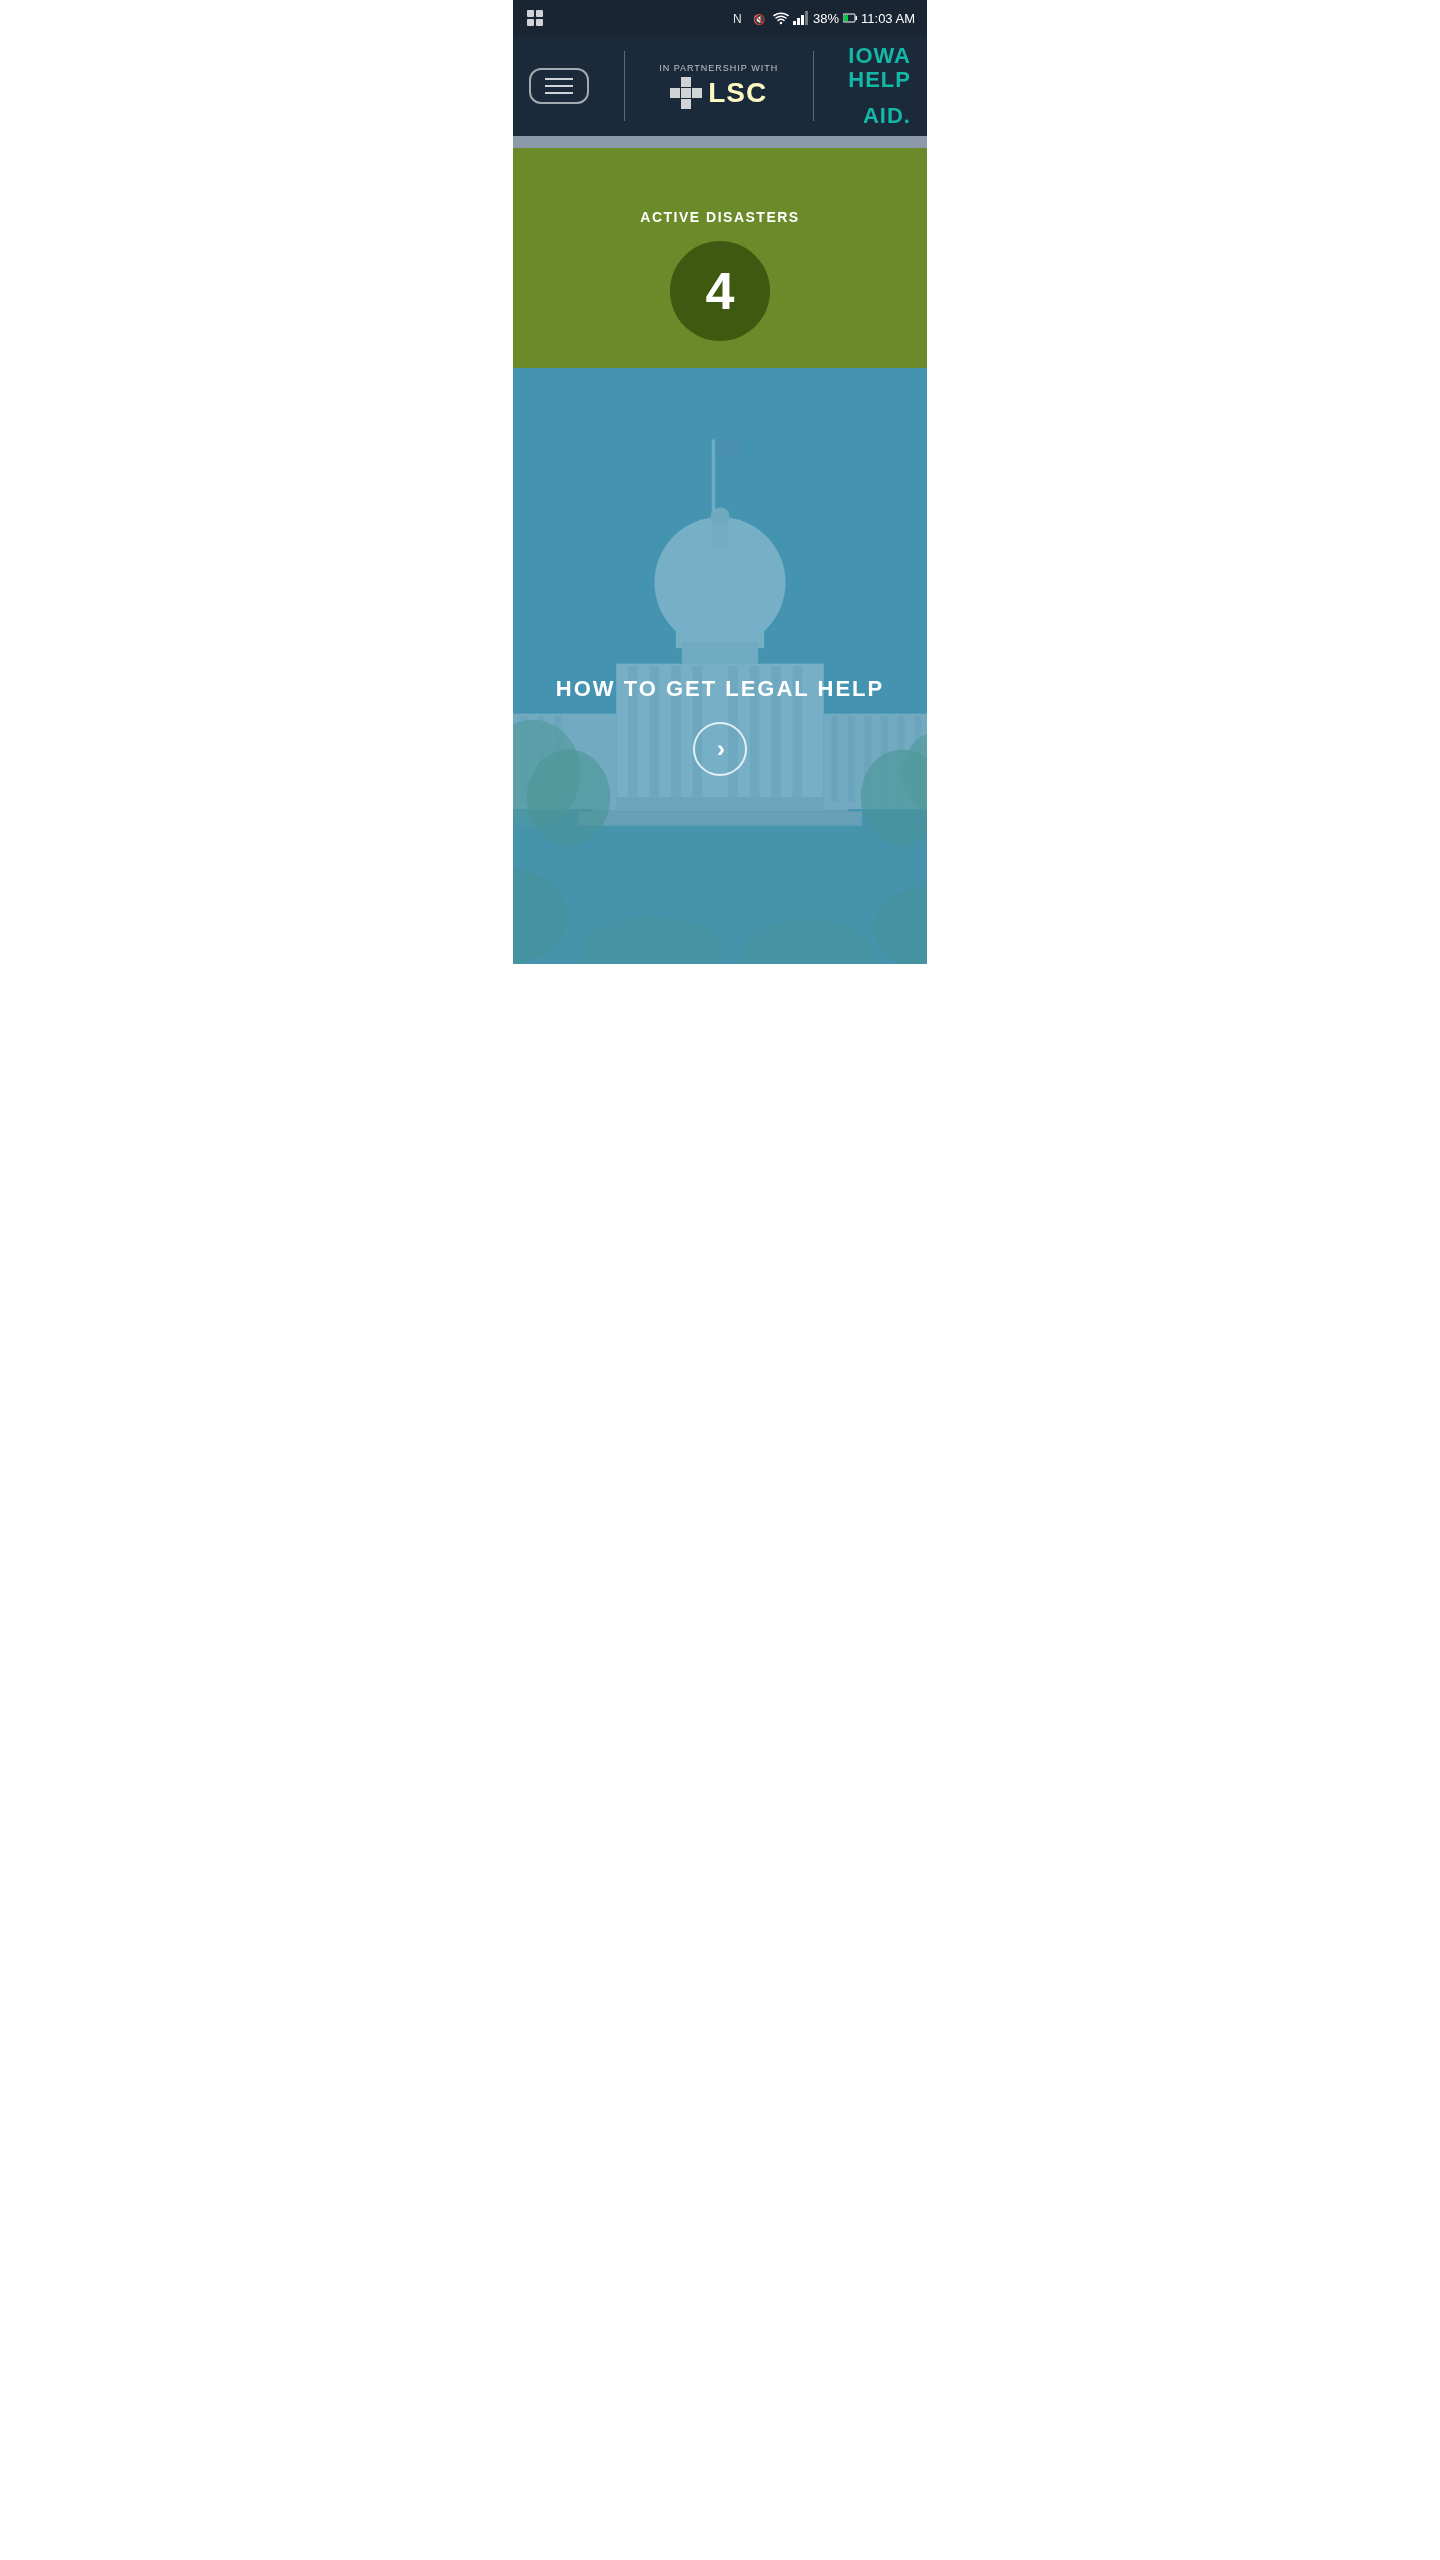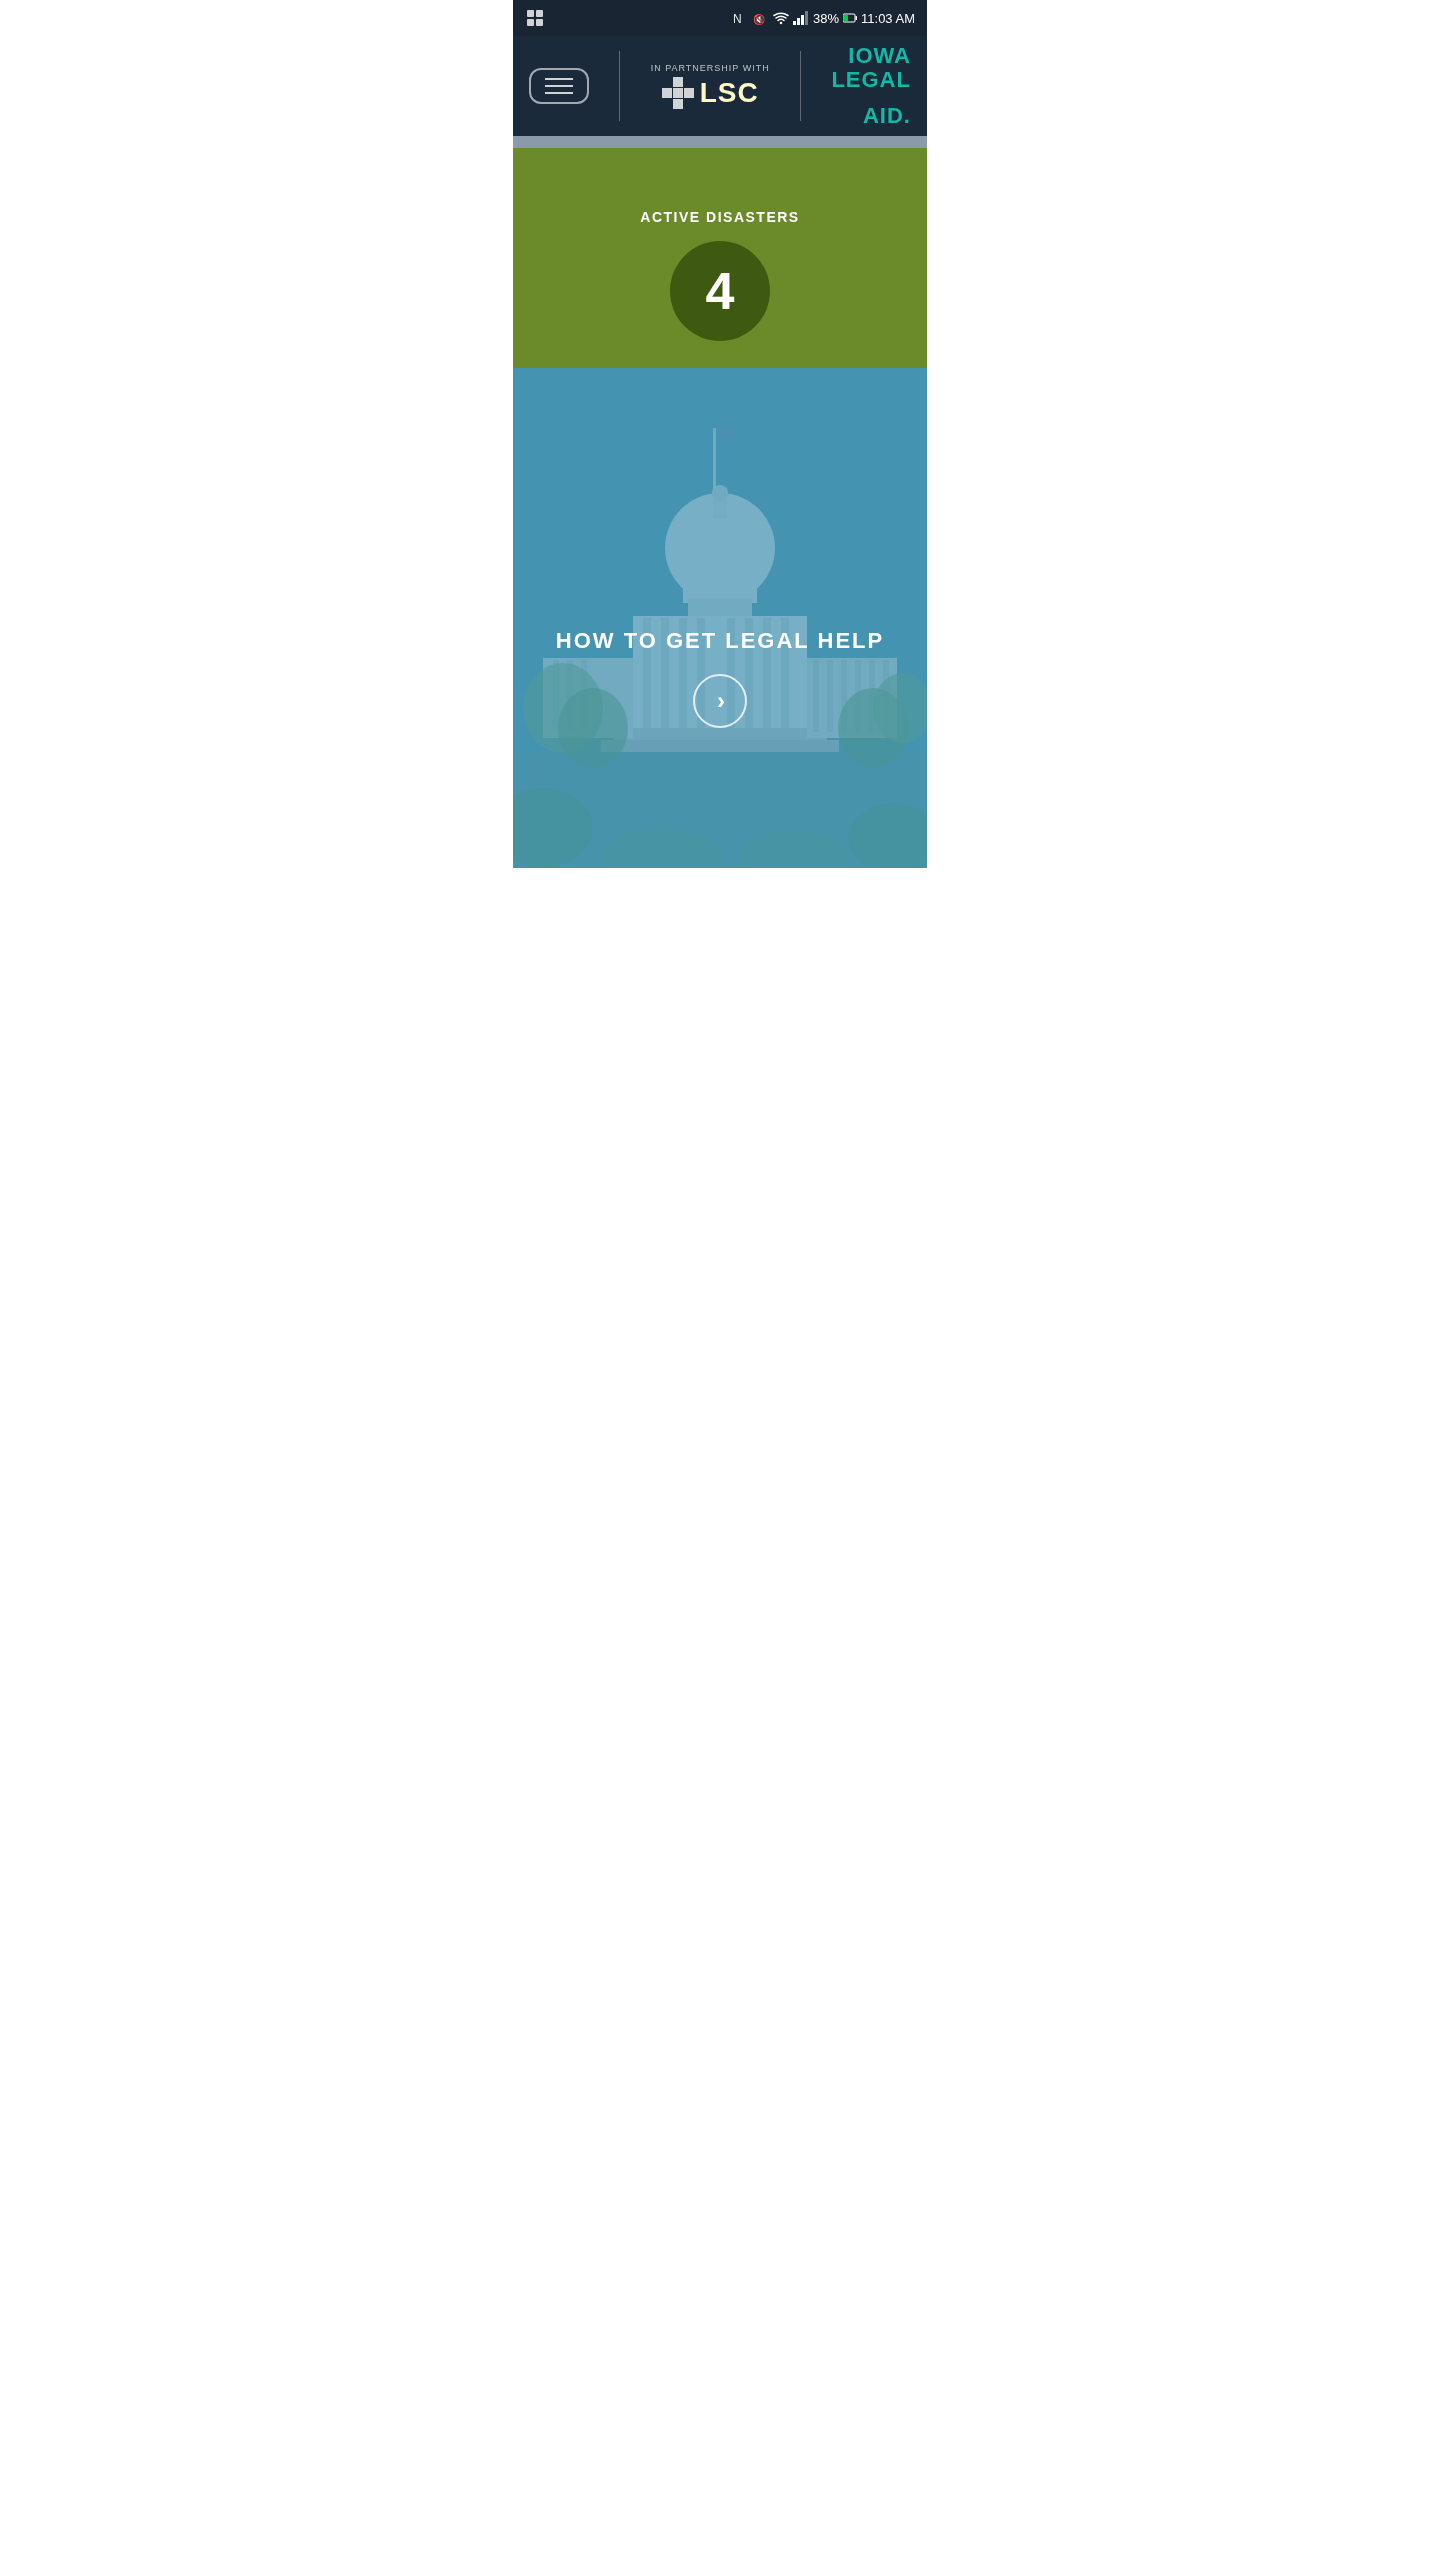--- a/index.html
+++ b/index.html
@@ -219,21 +219,21 @@
       color: #fff;
       font-size: 20px;
       font-weight: bold;
       letter-spacing: 1px;
     }
 
     
     .legal-help-section {
       background: #4a9ab5;
       position: relative;
-      height: 500px;
+      height: 596px;
       display: flex;
       flex-direction: column;
       align-items: center;
       justify-content: center;
       overflow: hidden;
       cursor: pointer;
     }
 
     .legal-help-content {
       position: relative;
@@ -354,21 +354,21 @@
         <div class="lsc-cross-cell empty"></div>
       </div>
       <span class="lsc-text">LSC</span>
     </div>
   </div>
 
   <div class="header-divider"></div>
 
   <div class="iowa-legal-aid">
     <span class="iowa">IOWA</span>
-    <span class="legal">LEGAL</span>
+    <span class="legal">HELP</span>
     <span class="aid">AID.</span>
   </div>
 </div>
 
 <div class="header-bottom-bar"></div>
 
 <div class="disaster-row">
 
   <div class="disaster-panel">
     <div class="panel-title">ACTIVE DISASTERS</div>

